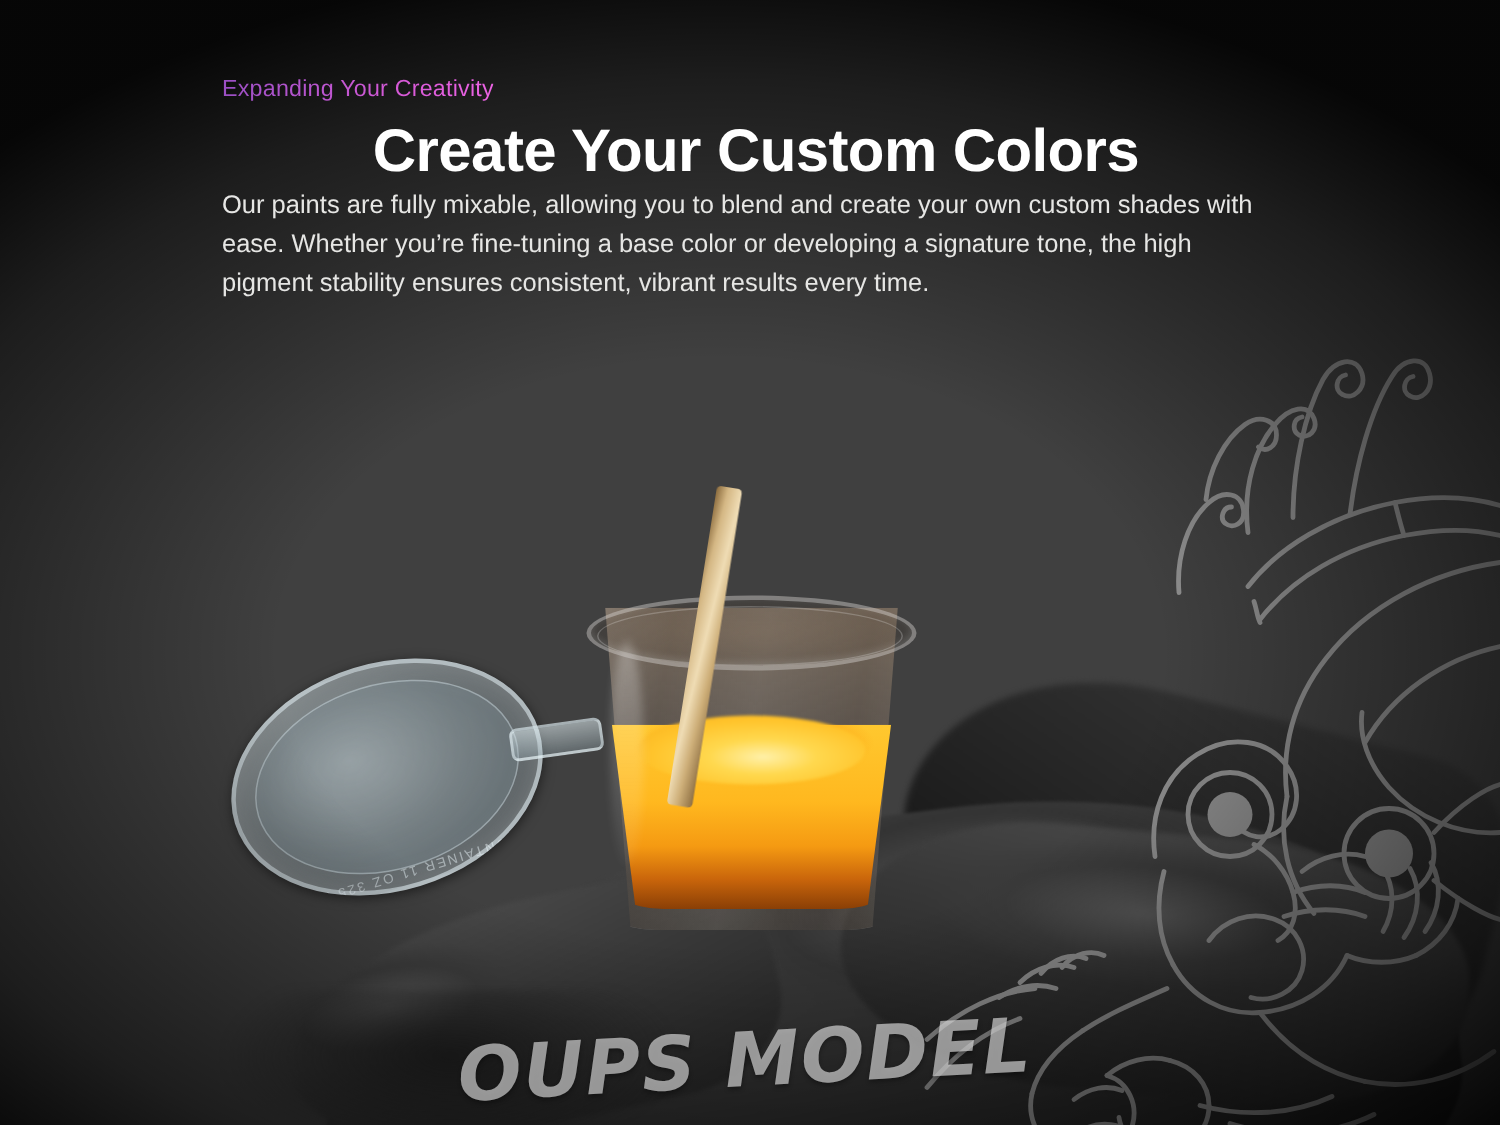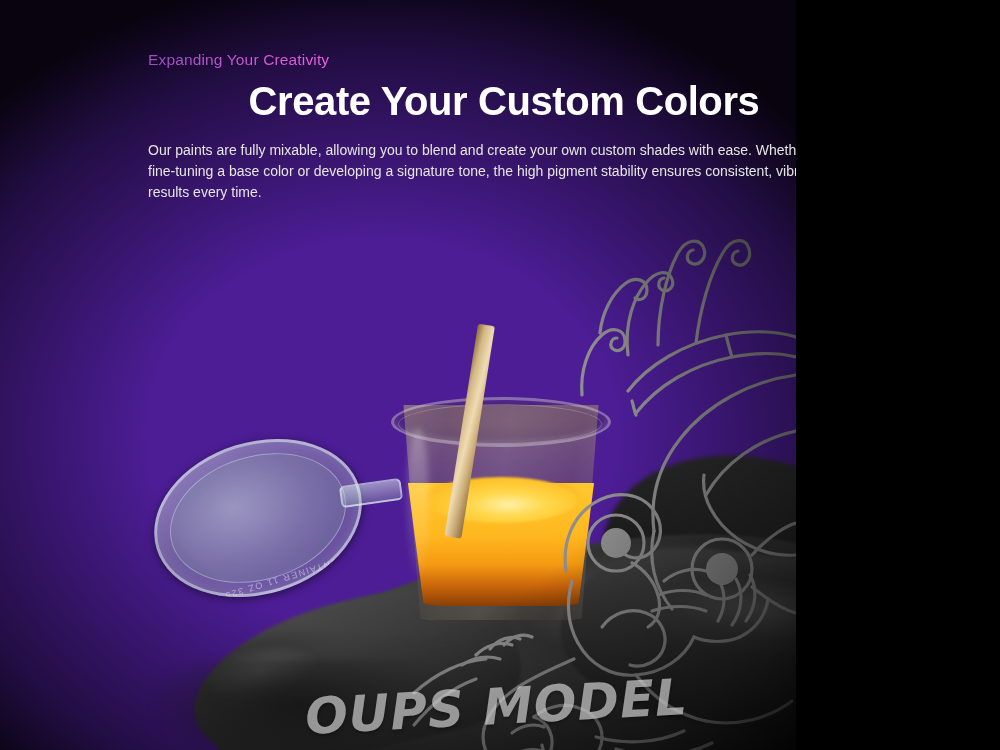--- a/index.html
+++ b/index.html
@@ -7,22 +7,22 @@
 
   html, body {
     width:1000px; height:750px;
     background:#000;
     font-family:"Liberation Sans", sans-serif;
     overflow:hidden;
   }
 
   #stage {
     position:relative;
-    width:796px; height:750px;
-    background:#4c1d95;
+    width:1000px; height:750px;
+    background:#404040;
     overflow:hidden;
   }
 
   
   .copy-block {
     position:absolute;
     left:148px; top:50px;
     width:712px;
     z-index:40;
   }
@@ -45,22 +45,22 @@
     font-size:40px;
     font-weight:700;
     color:#ffffff;
     letter-spacing:-0.4px;
     line-height:1.12;
     white-space:nowrap;
     text-align:center;
   }
 
   .body-copy {
-    margin-top:16px;
-    font-size:14px;
+    margin-top:0;
+    font-size:17px;
     font-weight:400;
     color:#e6e6e4;
     line-height:1.52;
     max-width:710px;
   }
 
   
   .scene {
     position:absolute;
     inset:0;

